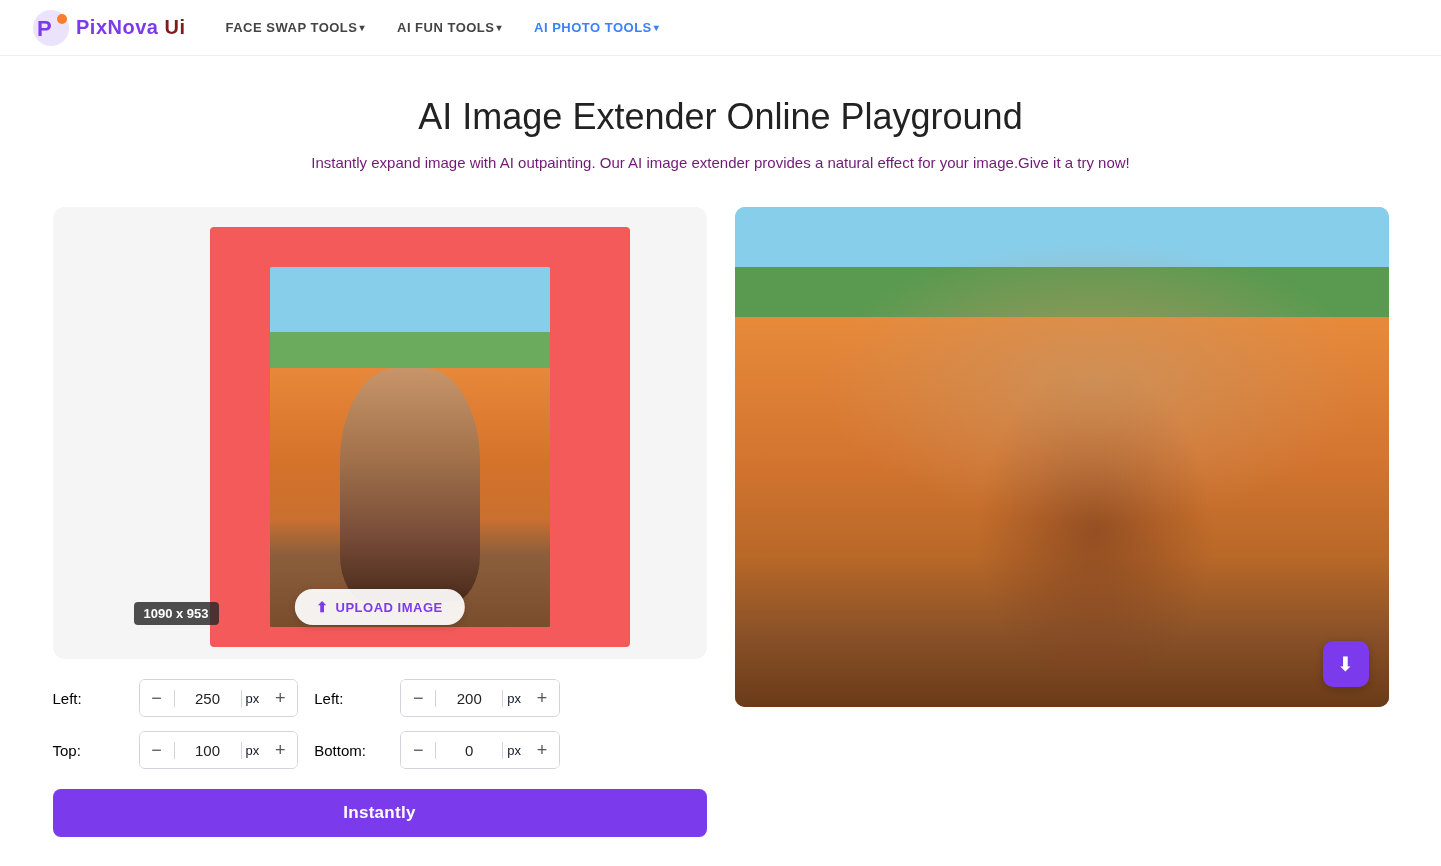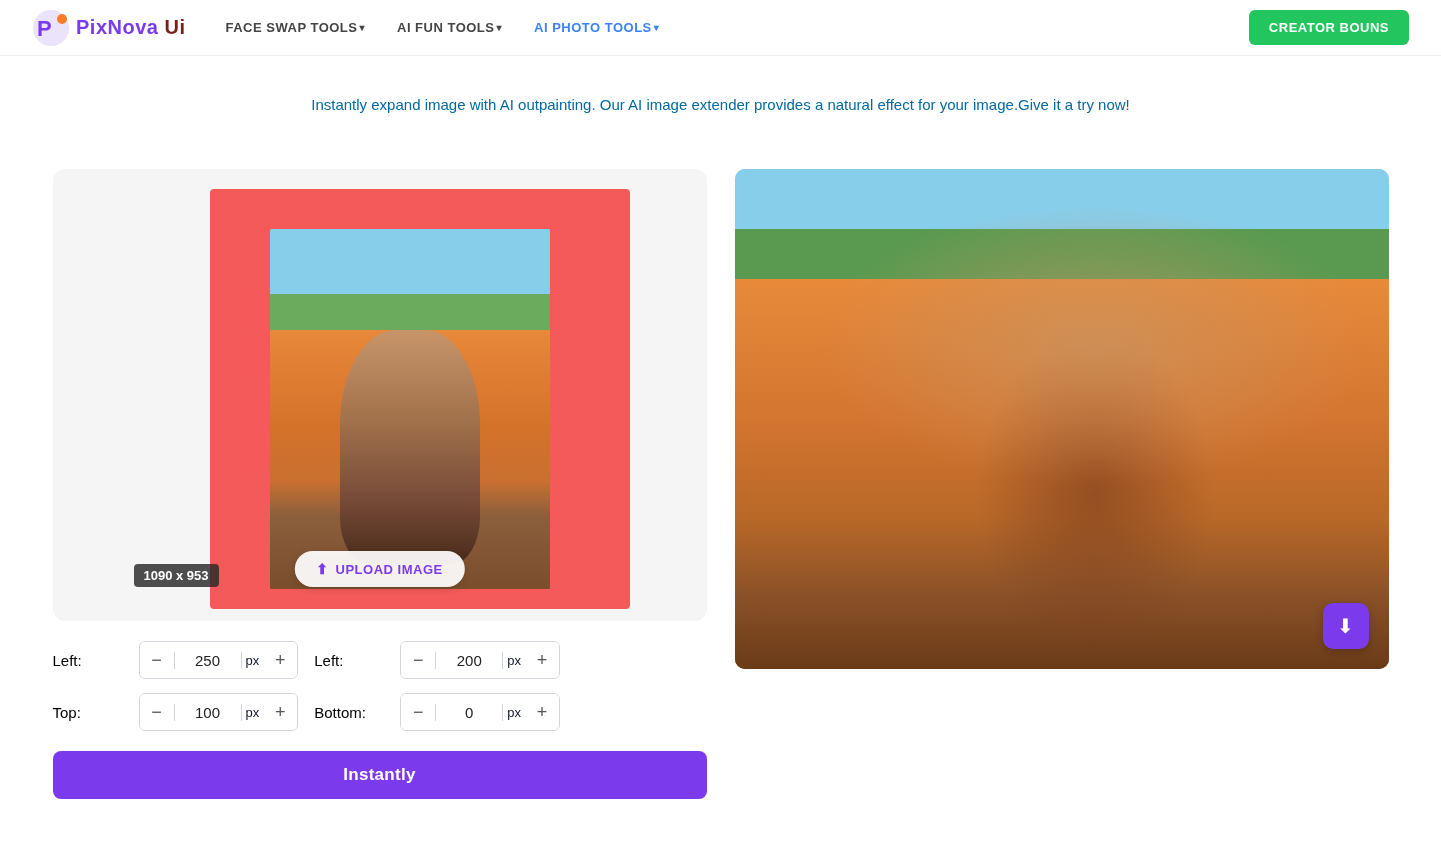--- a/index.html
+++ b/index.html
@@ -79,22 +79,22 @@
     .page-title {
       text-align: center;
       font-size: 36px;
       font-weight: 400;
       color: #222;
       margin-bottom: 16px;
     }
     .page-subtitle {
       text-align: center;
       font-size: 15px;
-      color: #0369a1;
-      margin-bottom: 56px;
+      color: #701a75;
+      margin-bottom: 36px;
     }
 
     .workspace {
       display: flex;
       gap: 28px;
       align-items: flex-start;
     }
 
     
     .left-panel {
@@ -384,24 +384,24 @@
     </a>
     <a class="nav-item" href="#">
       <span>AI FUN TOOLS</span>
       <span class="chevron">▾</span>
     </a>
     <a class="nav-item active" href="#">
       <span>AI PHOTO TOOLS</span>
       <span class="chevron">▾</span>
     </a>
   </nav>
-  <button class="creator-btn">CREATOR BOUNS</button>
 </header>
 
 <main>
+  <h1 class="page-title">AI Image Extender Online Playground</h1>
   <p class="page-subtitle">Instantly expand image with AI outpainting. Our AI image extender provides a natural effect for your image.Give it a try now!</p>
 
   <div class="workspace">
 
     <div class="left-panel">
       <div class="image-canvas-wrapper">
         <div class="canvas-area">
 
           <div class="red-bg"></div>
 

